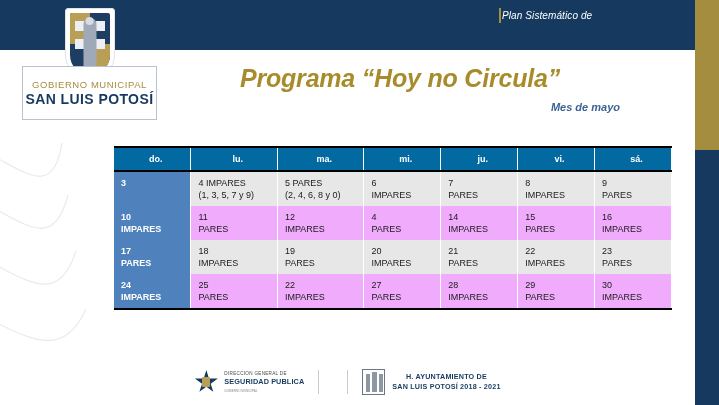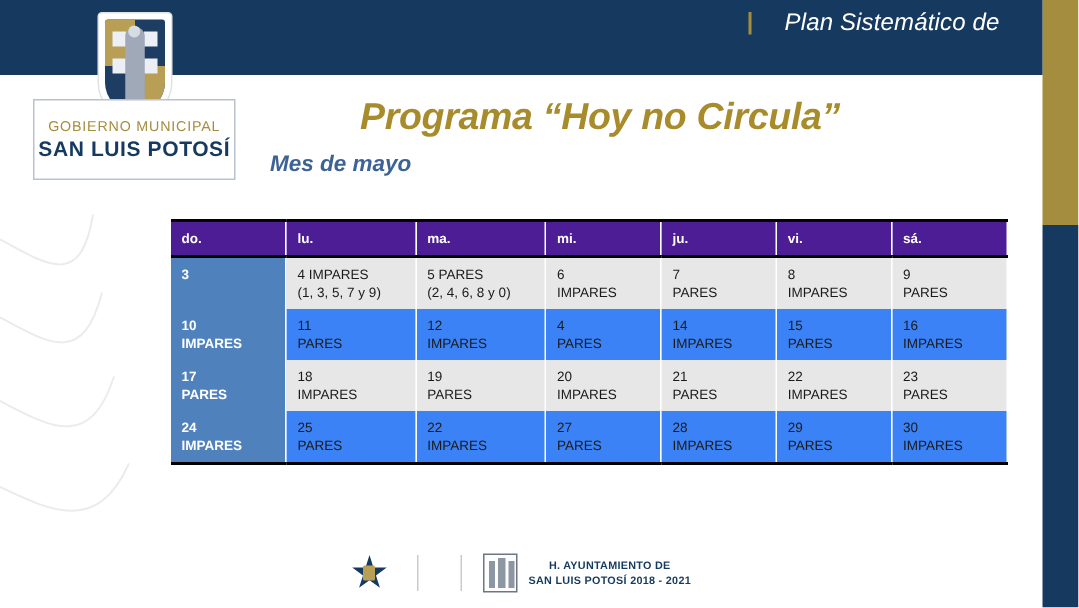--- a/index.html
+++ b/index.html
@@ -21,23 +21,23 @@
     background:#163a5f;
   }
 
   
   #top-banner{
     position:absolute; left:0; top:0; width:695px; height:50px;
     background:#163a5f;
   }
   #banner-text{
     position:absolute; left:499px; top:8px;
-    color:#ffffff; font-style:italic; font-size:16px;
+    color:#ffffff; font-style:italic; font-size:10px;
     line-height:15px; letter-spacing:.1px;
-    border-left:2px solid #a58d3f; padding-left:22px;
+    border-left:2px solid #a58d3f; padding-left:1px;
   }
   #banner-text div{ white-space:nowrap; }
 
   
   #logo-block{
     position:absolute; left:22px; top:8px; width:135px; height:112px;
   }
   #crest-shield{
     position:absolute; left:50%; top:0; transform:translateX(-50%);
     width:50px; height:72px; background:#ffffff;
@@ -84,53 +84,53 @@
 
   
   #title-main{
     position:absolute; left:180px; top:64px; width:440px;
     text-align:center;
     color:#a88c2c; font-size:25px; font-style:italic; font-weight:bold;
     letter-spacing:-.2px;
   }
   #title-sub{
     position:absolute; left:180px; top:101px; width:440px;
-    text-align:left;
-    color:#3d6396; font-size:15px; font-style:italic; font-weight:bold;
+    text-align:right;
+    color:#3d6396; font-size:11px; font-style:italic; font-weight:bold;
   }
 
   
   #swoosh{ position:absolute; left:-10px; top:135px; width:115px; height:230px; }
 
   
   #calendar{
     position:absolute; left:114px; top:146px;
     width:558px;
     border-collapse:collapse;
     table-layout:fixed;
   }
   #calendar th, #calendar td{
     font-size:9px; color:#1a1a1a;
     vertical-align:top;
     padding:5px 0 5px 7px;
     line-height:12px;
     border-right:1px solid #ffffff;
   }
   #calendar thead th{
-    background:#4c1d95; color:#ffffff; font-weight:bold;
-    text-align:left; height:22px; padding-top:5px;
+    background:#0369a1; color:#ffffff; font-weight:bold;
+    text-align:center; height:22px; padding-top:5px;
     border-bottom:2px solid #000000;
   }
   #calendar thead th:first-child{ border-top:2px solid #000000; }
   #calendar thead tr{ border-top:2px solid #000000; }
   #calendar td:first-child{
     background:#4f81bd; color:#ffffff; font-weight:bold;
   }
   #calendar tbody tr.shade td{ background:#e7e7e7; }
-  #calendar tbody tr.plain td{ background:#3b82f6; }
+  #calendar tbody tr.plain td{ background:#f0abfc; }
   #calendar tbody tr.shade td:first-child,
   #calendar tbody tr.plain td:first-child{ background:#4f81bd; }
   #calendar tbody tr:last-child td{ border-bottom:2px solid #000000;margin-left:19px; }
   .cell-line{ display:block; white-space:nowrap; }
 
   
   #footer{
     position:absolute; left:0; bottom:6px; width:695px; height:34px;
     display:flex; align-items:center; justify-content:center; gap:0px;
   }
@@ -362,20 +362,25 @@
     </tbody>
 </table>
 
 <div id="footer">
 
   <div class="footer-group">
     <div id="police-badge">
       <div class="star"></div>
       <div class="core"></div>
     </div>
+    <div id="sp-text">
+      <span id="sp-line1">DIRECCION GENERAL DE</span>
+      <span id="sp-line2">SEGURIDAD PUBLICA</span>
+      <span id="sp-line3">GOBIERNO MUNICIPAL</span>
+    </div>
   </div>
 
   <div class="footer-sep"></div>
 
 
   <div class="footer-sep"></div>
 
   <div class="footer-group">
     <div id="ayun-seal">
       <div class="sbar s1"></div>

